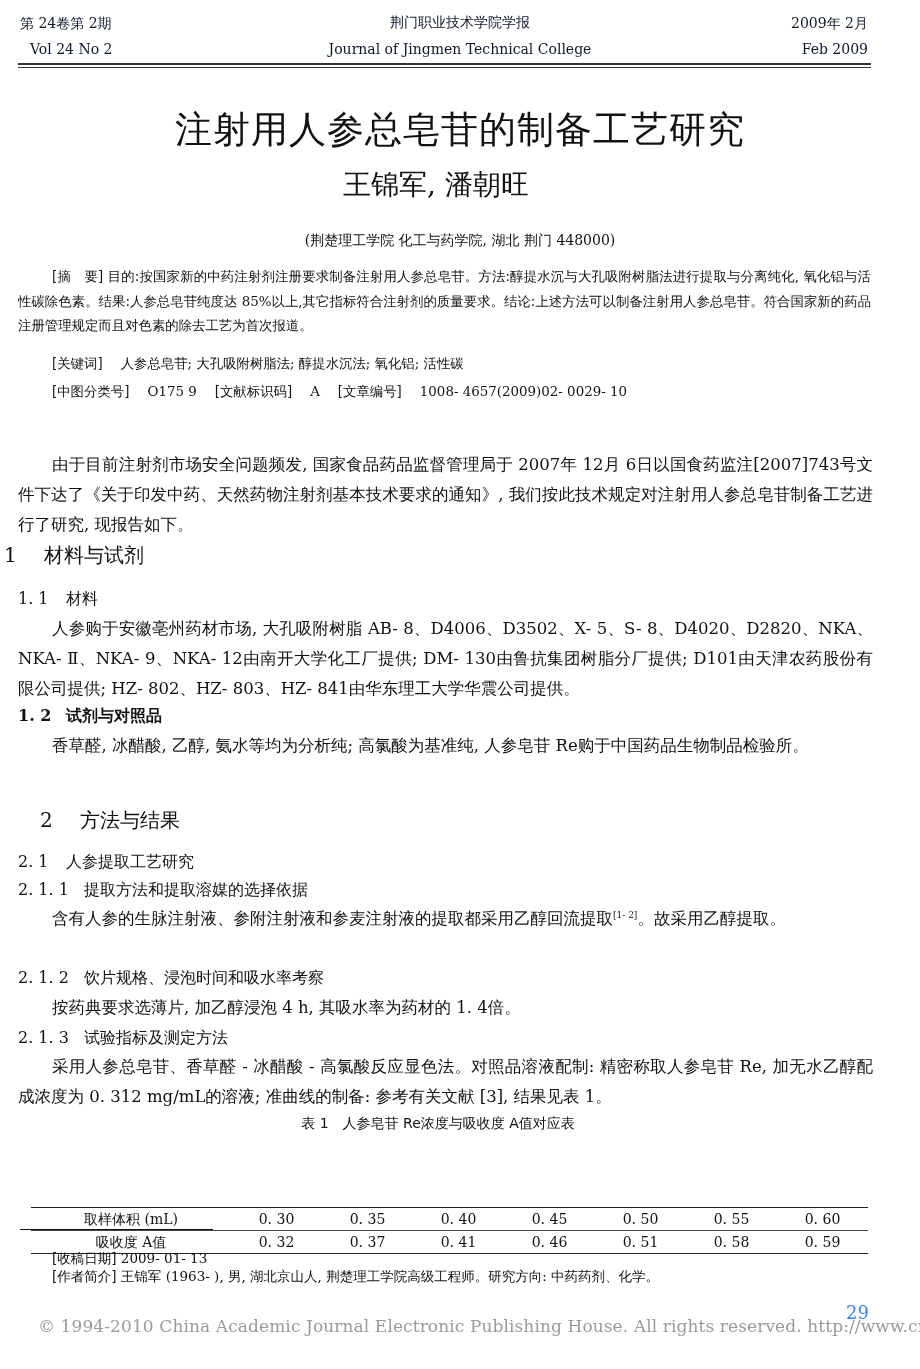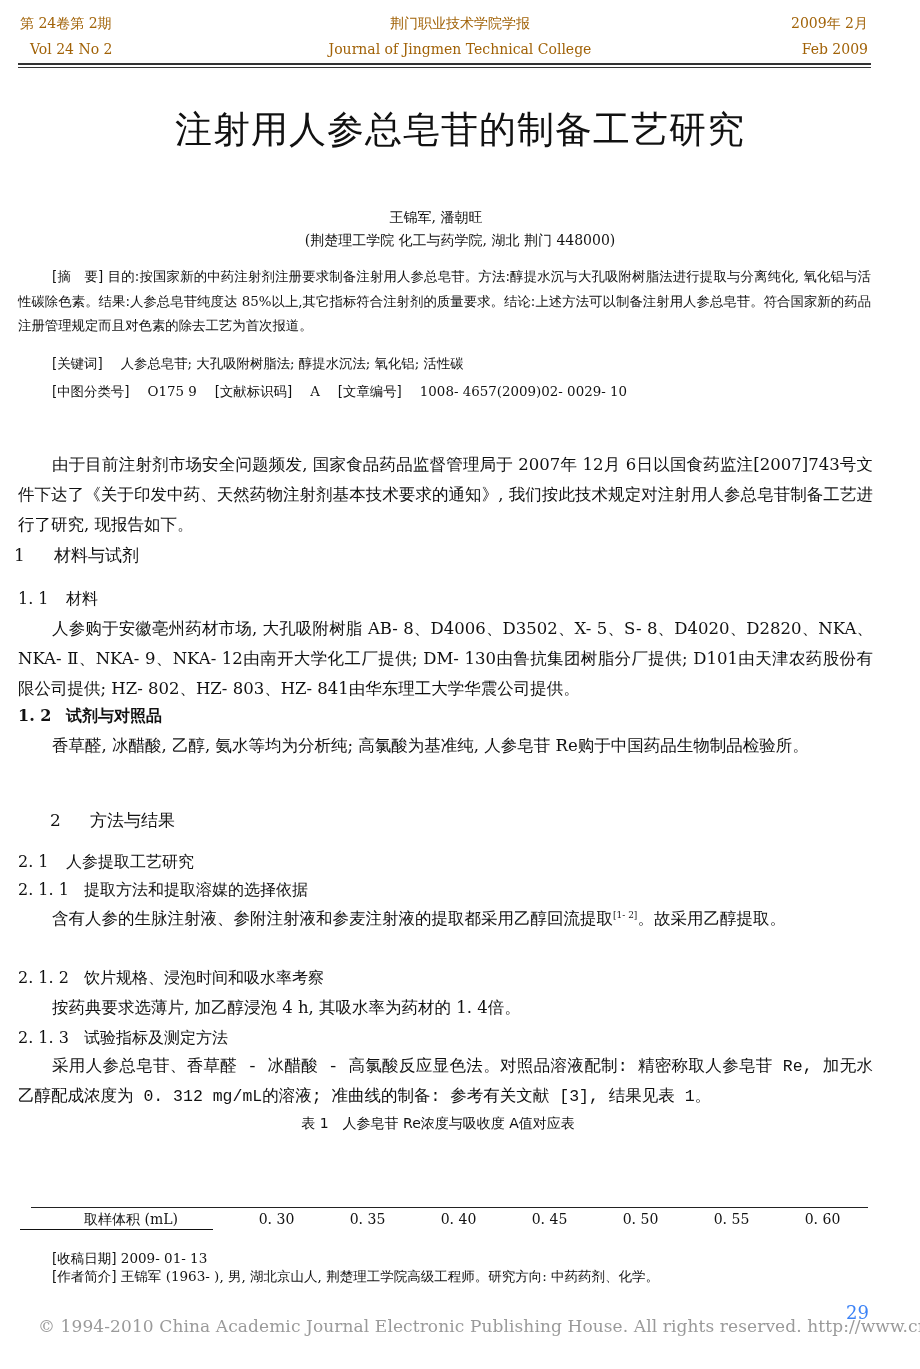--- a/index.html
+++ b/index.html
@@ -2,38 +2,38 @@
 <html><head>
   <meta charset="utf-8">
   <style>
     * { margin: 0; padding: 0; box-sizing: border-box; }
     html, body { width: 920px; height: 1369px; background: #ffffff; overflow: hidden; }
     body { position: relative; font-family: "DejaVu Serif", "Liberation Serif", serif; color: #111; }
 
     .abs { position: absolute; white-space: nowrap; }
 
     
-    .hdr { font-size: 14px; line-height: 18px; color: #a16207; }
+    .hdr { font-size: 14px; line-height: 18px; color: #0f172a; }
     .hdr-rule-top { position: absolute; left: 18px; width: 853px; top: 63px; height: 2px; background: #333; }
     .hdr-rule-bot { position: absolute; left: 18px; width: 853px; top: 67px; height: 1px; background: #333; }
 
     .title { left: 0; width: 920px; text-align: center; top: 108px; font-size: 37px; letter-spacing: 1px; line-height: 44px; font-family: "DejaVu Sans", sans-serif; font-weight: normal; }
-    .authors { left: 0; width: 872px; text-align: center; top: 171px; font-size: 14px; line-height: 28px; margin-top: 32px; }
+    .authors { left: 0; width: 872px; text-align: center; top: 171px; font-size: 28px; line-height: 28px; }
     .affil { left: 0; width: 920px; text-align: center; top: 231px; font-size: 14px; line-height: 18px; }
 
     .abstract { left: 18px; width: 853px; top: 265px; font-size: 13.4px; line-height: 24.5px; white-space: normal; text-indent: 34px; text-align: justify; }
     .abstract b { font-weight: normal; font-family: "DejaVu Sans", sans-serif; }
     .kw { left: 52px; top: 355px; font-size: 13.4px; line-height: 18px; }
     .cls { left: 52px; top: 383px; font-size: 13.4px; line-height: 18px; }
     .lbl { font-family: "DejaVu Sans", sans-serif; }
     .sp { display: inline-block; width: 18px; }
 
     .para { font-size: 16.5px; line-height: 30px; white-space: normal; text-align: justify; left: 18px; width: 855px; }
     .indent { text-indent: 34px; }
-    .h1 { left: 14px; font-size: 17px; line-height: 30px; font-family: "DejaVu Sans", sans-serif; }
+    .h1 { left: 4px; font-size: 20px; line-height: 30px; font-family: "DejaVu Sans", sans-serif; }
     .h1 .num { display: inline-block; width: 40px; font-family: "DejaVu Serif", serif; font-weight: normal; }
     .h2 { left: 18px; font-size: 16px; line-height: 24px; }
     .h2 .num { display: inline-block; min-width: 48px; }
     .h3 .num { min-width: 66px; }
     sup { font-size: 9px; vertical-align: top; position: relative; top: -4px; }
 
     .tcap { left: 0; width: 876px; text-align: center; top: 1114px; font-size: 14px; line-height: 18px; font-family: "DejaVu Sans", sans-serif; }
     table.t1 { position: absolute; left: 31px; top: 1207px; width: 837px; border-collapse: collapse; font-size: 14px; }
     table.t1 td { height: 23px; text-align: center; padding: 0; line-height: 22px; }
     table.t1 tr.first td { border-top: 1.5px solid #222; }
@@ -45,21 +45,21 @@
     .fn { left: 52px; font-size: 13.5px; line-height: 17px; }
 
     .copyright { left: 38px; top: 1315px; font-size: 17px; line-height: 22px; color: #9a9a9a; letter-spacing: 0.1px; }
     .pageno { left: 846px; top: 1303px; font-size: 18px; line-height: 20px; color: #3b82f6; }
   </style>
 </head>
 <body>
 
 <div class="abs hdr" style="left:20px; top:14px;">第 24卷第 2期</div>
 <div class="abs hdr" style="left:30px; top:40px;">Vol 24 No 2</div>
-<div class="abs hdr" style="left:0; width:920px; text-align:center; top:14px;">荆门职业技术学院学报</div>
+<div class="abs hdr" style="left:0; width:920px; text-align:center; top:14px;font-family:Liberation Mono, monospace;">荆门职业技术学院学报</div>
 <div class="abs hdr" style="left:0; width:920px; text-align:center; top:40px;">Journal of Jingmen Technical College</div>
 <div class="abs hdr" style="right:52px; top:14px;">2009年 2月</div>
 <div class="abs hdr" style="right:52px; top:40px;">Feb 2009</div>
 <div class="hdr-rule-top"></div>
 <div class="hdr-rule-bot"></div>
 
 <div class="abs title">注射用人参总皂苷的制备工艺研究</div>
 <div class="abs authors">王锦军, 潘朝旺</div>
 <div class="abs affil">(荆楚理工学院 化工与药学院, 湖北 荆门    448000)</div>
 
@@ -103,34 +103,44 @@
 <div class="abs para indent" style="top:904px;"><span>含有人参的生脉注射液、参附注射液和参麦注射液的提取都采用乙醇回流提取</span><sup>[1- 2]</sup><span>。故采用乙醇提取。</span></div>
 
 <div class="abs h2 h3" style="top:966px;">
   <span class="num">2. 1. 2</span><span>饮片规格、浸泡时间和吸水率考察</span>
 </div>
 <div class="abs para indent" style="top:993px;">按药典要求选薄片, 加乙醇浸泡 4 h, 其吸水率为药材的 1. 4倍。</div>
 
 <div class="abs h2 h3" style="top:1026px;">
   <span class="num">2. 1. 3</span><span>试验指标及测定方法</span>
 </div>
-<div class="abs para indent" style="top:1052px;font-family:Liberation Mono, monospace;">采用人参总皂苷、香草醛 - 冰醋酸 - 高氯酸反应显色法。对照品溶液配制: 精密称取人参皂苷 Re, 加无水乙醇配成浓度为 0. 312 mg/mL的溶液; 准曲线的制备: 参考有关文献 [3], 结果见表 1。</div>
+<div class="abs para indent" style="top:1052px;">采用人参总皂苷、香草醛 - 冰醋酸 - 高氯酸反应显色法。对照品溶液配制: 精密称取人参皂苷 Re, 加无水乙醇配成浓度为 0. 312 mg/mL的溶液; 准曲线的制备: 参考有关文献 [3], 结果见表 1。</div>
 
 <div class="abs tcap">表 1　人参皂苷 Re浓度与吸收度 A值对应表</div>
 <table class="t1">
   <tbody>
       <tr class="first">
     <td class="rh">取样体积 (mL)</td>
     <td>0. 30</td>
     <td>0. 35</td>
     <td>0. 40</td>
     <td>0. 45</td>
     <td>0. 50</td>
     <td>0. 55</td>
     <td>0. 60</td>
+  </tr>
+  <tr class="last">
+    <td class="rh">吸收度 A值</td>
+    <td>0. 32</td>
+    <td>0. 37</td>
+    <td>0. 41</td>
+    <td>0. 46</td>
+    <td>0. 51</td>
+    <td>0. 58</td>
+    <td>0. 59</td>
   </tr>
 </tbody>
   </table>
 
 <div class="fn-rule"></div>
 <div class="abs fn" style="top:1250px;">
   <span class="lbl">[收稿日期]</span>
   <span>2009- 01- 13</span>
 </div>
 <div class="abs fn" style="top:1268px;">

